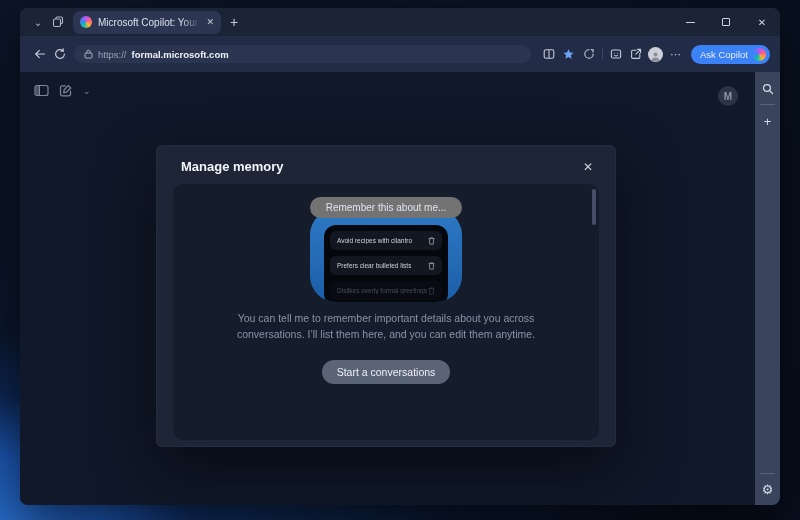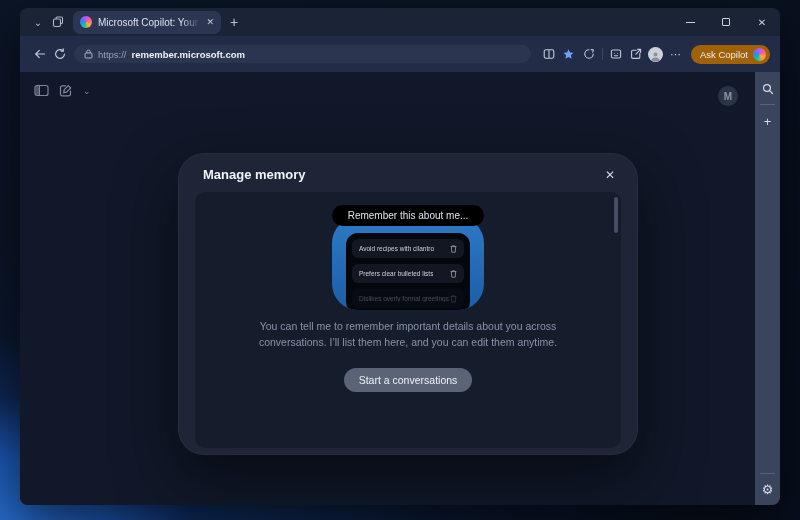--- a/index.html
+++ b/index.html
@@ -41,51 +41,51 @@
   .toolbar { height:26px; flex:0 0 26px; background:#222c47; display:flex; align-items:center; padding:18px 10px; }
   .nav-btn { width:20px; height:20px; display:flex; align-items:center; justify-content:center; color:#c3cad8; }
   .urlpill { flex:1; min-width:0; height:18px; background:#2b3550; border-radius:9px; display:flex; align-items:center; padding:0 10px; gap:5px; margin:0 8px 0 4px; }
   .scheme { font-size:9.5px; color:#97a0b4; white-space:nowrap; }
   .host { font-size:9.5px; color:#eef1f7; font-weight:700; white-space:nowrap; }
   .tool-icon { width:20px; height:20px; display:flex; align-items:center; justify-content:center; color:#c3cad8; }
   .vdiv { width:1px; height:12px; background:#3c465f; margin:0 3px; }
   .avatar-btn { width:20px; height:20px; display:flex; align-items:center; justify-content:center; }
   .avatar-circ { width:15px; height:15px; border-radius:50%; background:#cdd0d8; display:flex; align-items:flex-end; justify-content:center; overflow:hidden; }
   .more { color:#c3cad8; font-size:11px; letter-spacing:1px; }
-  .askpill { height:19px; margin-left:5px; border-radius:10px; background:#a16207; display:flex; align-items:center; gap:5px; padding:0 4px 0 9px; font-size:9.5px; color:#e8ecf4; white-space:nowrap; }
+  .askpill { height:19px; margin-left:5px; border-radius:10px; background:#3b82f6; display:flex; align-items:center; gap:5px; padding:0 4px 0 9px; font-size:9.5px; color:#e8ecf4; white-space:nowrap; }
   .cplogo { width:13px; height:13px; border-radius:50%;
     background:conic-gradient(from 210deg,#0ac2a6,#3b82f6,#b558f6,#ff5e8a,#ffb02e,#0ac2a6); }
 
   
   .content { flex:1; display:flex; min-height:0; position:relative; }
   .pagearea { flex:1; position:relative; background:#1f2a45; overflow:hidden; }
   .page-overlay { position:absolute; inset:0; background:rgba(4,8,16,0.52); }
   .page-top-icons { position:absolute; left:14px; top:12px; display:flex; align-items:center; gap:10px; color:#7e879c; z-index:1; }
   .m-avatar { position:absolute; right:17px; top:14px; width:20px; height:20px; border-radius:50%;
     background:#2b3447; color:#8d95a6; font-size:10px; font-weight:700;
     display:flex; align-items:center; justify-content:center; z-index:1; }
 
   
   .rail { flex:0 0 25px; background:#3a445d; display:flex; flex-direction:column; align-items:center; padding:11px 0 9px; color:#d4dae6; }
   .rail-div { width:15px; height:1px; background:#59637c; margin:9px 0; }
   .rail-plus { font-size:13px; color:#d4dae6; }
   .rail-spacer { flex:1; }
   .rail-gear { font-size:13px; color:#d4dae6; line-height:1; }
 
   
-  .modal { position:absolute; left:158px; top:73px; width:460px; height:302px; z-index:2;
-    background:#1d2536; border-radius:26px; border:1px solid rgba(255,255,255,0.04);
-    box-shadow:0 24px 60px rgba(0,0,0,0.55);margin-top:8px; }
+  .modal { position:absolute; left:136px; top:73px; width:460px; height:302px; z-index:2;
+    background:#1d2536; border-radius:6px; border:1px solid rgba(255,255,255,0.04);
+    box-shadow:0 24px 60px rgba(0,0,0,0.55); }
   .modal-head { display:flex; align-items:center; justify-content:space-between; padding:13px 22px 10px 24px; }
   .modal-title { font-size:13px; font-weight:700; color:#f1f4f9; }
   .modal-close { font-size:12px; color:#cdd4e0; }
   .panel { margin:0 16px; height:256px; background:#151c2c; border-radius:10px; position:relative; overflow:hidden; text-align:center; }
   .scroll-thumb { position:absolute; right:3px; top:5px; width:4px; height:36px; border-radius:2px; background:#454e66; }
 
-  .bubble { display:inline-block; margin-top:13px; background:#000000; color:#dde3ee; font-size:10px;
+  .bubble { display:inline-block; margin-top:13px; background:#737373; color:#dde3ee; font-size:10px;
     padding:5px 16px; border-radius:13px; position:relative; z-index:2; }
   .blueshape { width:152px; height:93px; margin:-9px auto 0; border-radius:26px; overflow:hidden;
     background:linear-gradient(180deg,#2e79c4,#1c5ea8); }
   .memcard { width:124px; margin:16px auto 0; background:#04070c; border-radius:12px; padding:6px;
     display:flex; flex-direction:column; gap:6px; }
   .memrow { background:#131722; height:19px; border-radius:6px; display:flex; align-items:center;
     justify-content:space-between; padding:0 7px; }
   .memrow.faded { opacity:0.32; }
   .memtext { font-size:6.5px; color:#cdd3dd; white-space:nowrap; overflow:hidden; }
   .trash { color:#99a0ad; flex:0 0 auto; }
@@ -140,21 +140,21 @@
           <path d="M10.4 6A4.4 4.4 0 1 1 8.9 2.7"></path>
           <path d="M9.2 0.9v2.2H7"></path>
         </svg>
     </div>
     <div class="urlpill">
       <svg width="9" height="10" viewBox="0 0 9 10" fill="none" stroke="#aab2c3" stroke-width="1">
           <rect x="1" y="4" width="7" height="5" rx="1"></rect>
           <path d="M2.8 4V2.8a1.7 1.7 0 0 1 3.4 0V4"></path>
         </svg>
       <span class="scheme">https://</span>
-        <span class="host">remember.microsoft.com</span>
+        <span class="host">formal.microsoft.com</span>
     </div>
     <div class="tool-icon">
       <svg width="12" height="12" viewBox="0 0 12 12" fill="none" stroke="currentColor" stroke-width="1.1">
           <rect x="1.2" y="1.8" width="9.6" height="8.4" rx="1.6"></rect>
           <path d="M6 1.8v8.4"></path>
         </svg>
     </div>
     <div class="tool-icon">
       <svg width="13" height="13" viewBox="0 0 13 13" fill="#6aa3f7">
           <path d="M6.5 1.2 8 4.4l3.5.4-2.6 2.4.7 3.5L6.5 9 3.4 10.7l.7-3.5L1.5 4.8 5 4.4z"></path>

